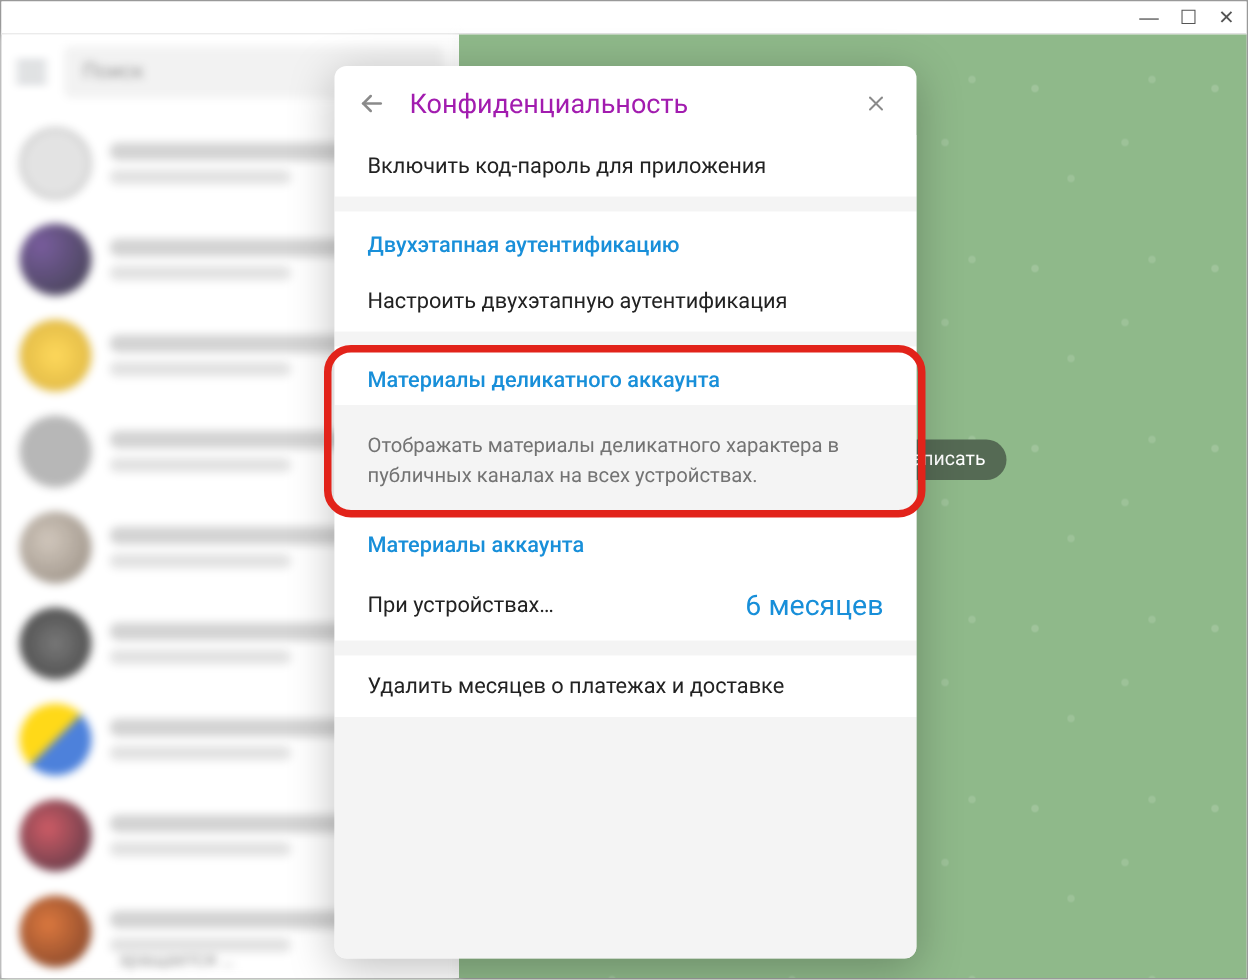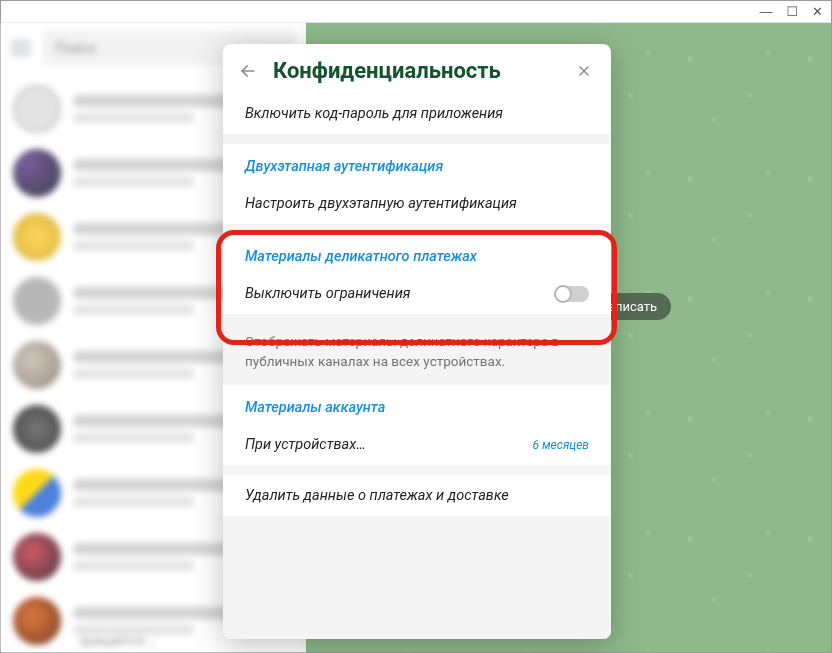--- a/index.html
+++ b/index.html
@@ -71,36 +71,36 @@
     background: #fff; border-radius: 8px; box-shadow: 0 6px 30px rgba(0,0,0,0.25);
     display: flex; flex-direction: column; overflow: hidden;
   }
   .modal-header {
     display: flex; align-items: center; padding: 14px 16px 10px 14px; gap: 14px;
   }
   .back-btn, .close-btn {
     width: 22px; height: 22px; display: flex; align-items: center; justify-content: center;
     color: #8a8a8a; cursor: pointer;
   }
-  .modal-title { flex: 1; font-size: 22px; font-weight: 700; color: #14532d; }
+  .modal-title { flex: 1; font-size: 18px; font-weight: 400; color: #a21caf; }
   .close-btn svg, .back-btn svg { display:block; }
 
   .modal-body { flex: 1; overflow-y: auto; background: #f4f4f4; }
-  .section { background: #fff; margin-bottom: 10px; font-style: italic; }
+  .section { background: #fff; margin-bottom: 10px; }
   .section.first { margin-top: 0; }
   .section-heading {
     color: #188fd9; font-size: 14.5px; font-weight: 500; padding: 14px 22px 8px;
   }
   .section-row {
     padding: 12px 22px; font-size: 14.5px; color: #222;
     display: flex; align-items: center; justify-content: space-between;
     cursor: pointer;
   }
   .section-row.simple { display:block; }
-  .row-value { color: #188fd9; font-size: 12px; text-align: center; }
+  .row-value { color: #188fd9; font-size: 19px; text-align: center; }
   .section-desc {
     padding: 8px 22px 14px; font-size: 13.5px; color: #737373; background: #f4f4f4; line-height: 1.45;
   }
 
   
   .toggle {
     width: 34px; height: 16px; background: #d0d0d0; border-radius: 10px; position: relative;
   }
   .toggle .knob {
     position: absolute; width: 18px; height: 18px; background: #fff; border: 2px solid #b5b5b5;
@@ -235,44 +235,38 @@
       </div>
     </div>
 
     <div class="modal-body">
 
       <div class="section first">
         <div class="section-row simple">Включить код-пароль для приложения</div>
       </div>
 
       <div class="section">
-        <div class="section-heading">Двухэтапная аутентификация</div>
+        <div class="section-heading">Двухэтапная аутентификацию</div>
         <div class="section-row simple">Настроить двухэтапную аутентификация</div>
       </div>
 
       <div class="section">
-        <div class="section-heading">Материалы деликатного платежах</div>
-        <div class="section-row">
-          <span>Выключить ограничения</span>
-          <div class="toggle">
-            <div class="knob"></div>
-          </div>
-        </div>
+        <div class="section-heading">Материалы деликатного аккаунта</div>
       </div>
       <div class="section-desc">Отображать материалы деликатного характера в публичных каналах на всех устройствах.</div>
 
       <div class="section">
         <div class="section-heading">Материалы аккаунта</div>
         <div class="section-row">
           <span>При устройствах…</span>
           <span class="row-value">6 месяцев</span>
         </div>
       </div>
 
       <div class="section" style="margin-bottom:0">
-        <div class="section-row simple">Удалить данные о платежах и доставке</div>
+        <div class="section-row simple">Удалить месяцев о платежах и доставке</div>
       </div>
 
     </div>
   </div>
 
   <div class="highlight" style="top:229px; left:215px; width:401px; height:115px;"></div>
 </div>
 
 </body></html>

